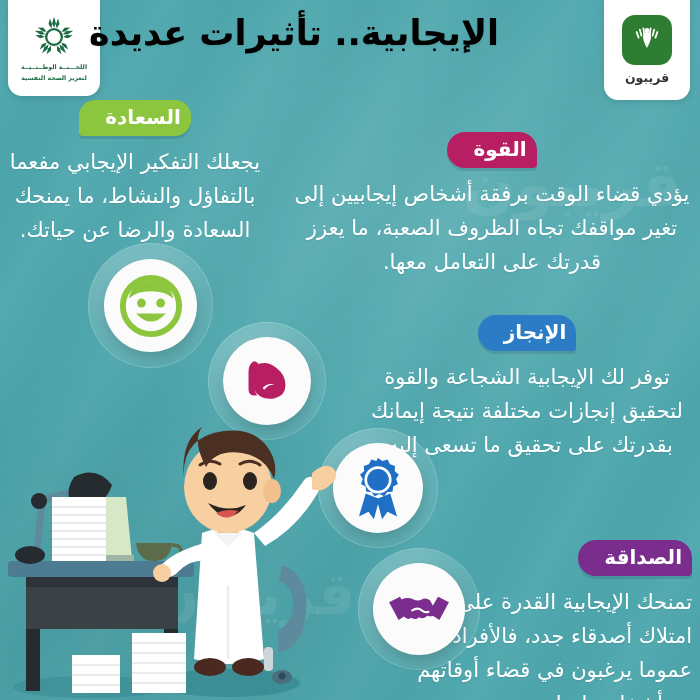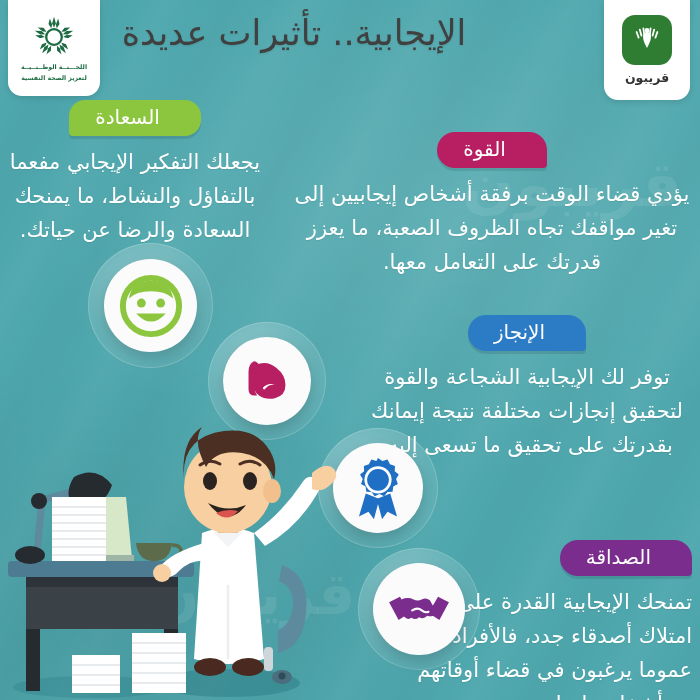--- a/index.html
+++ b/index.html
@@ -47,43 +47,43 @@
     justify-content:center;gap:2px;
     box-shadow:0 2px 6px rgba(0,0,0,0.12);
   }
   .logo-mark{width:46px;height:46px;display:block;}
   .logo-text{
     font-size:6.2px;color:#1d6b43;font-weight:bold;line-height:1.5;
     text-align:center;letter-spacing:.4px;
   }
   .main-title{
     position:absolute;top:12px;left:0;right:112px;
-    text-align:center;color:#404040;
-    font-size:35px;font-weight:normal;line-height:1.25;
+    text-align:center;color:#000000;
+    font-size:35px;font-weight:bold;line-height:1.25;
     text-shadow:0 1px 2px rgba(0,0,0,0.10);
     direction:rtl;
   }
   .app-badge{
     position:absolute;top:0;right:10px;width:86px;height:100px;
     background:#ffffff;border-radius:0 0 14px 14px;
     display:flex;flex-direction:column;align-items:center;
     justify-content:center;gap:5px;
     box-shadow:0 2px 6px rgba(0,0,0,0.12);
   }
   .app-icon{
     width:50px;height:50px;border-radius:13px;background:#2f7d32;
     display:flex;align-items:center;justify-content:center;
   }
   .app-name{font-size:12.5px;color:#333;font-weight:bold;}
 
   
   .sec{position:absolute;}
   .sec-badge{
-    display:inline-block;color:#fff;font-size:20px;font-weight:normal;
-    padding:5px 41px 7px 26px;border-radius:18px;
+    display:inline-block;color:#fff;font-size:20px;font-weight:bold;
+    padding:5px 10px 7px 26px;border-radius:18px;
     box-shadow:0 3px 0 rgba(0,0,0,0.10);
     white-space:nowrap;
   }
   .sec-body{
     color:#ffffff;font-size:21px;line-height:1.62;
     direction:rtl;margin-top:9px;
     text-shadow:0 1px 1px rgba(0,0,0,0.07);
   }
 
   #sec-happiness{top:100px;right:430px;width:270px;text-align:center;}

